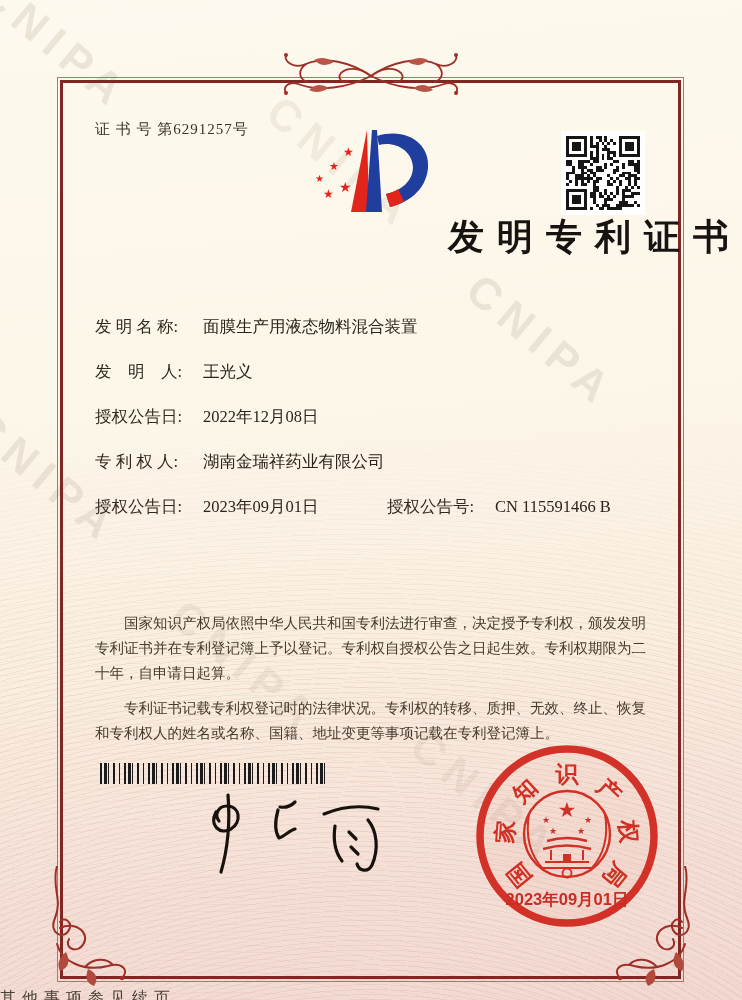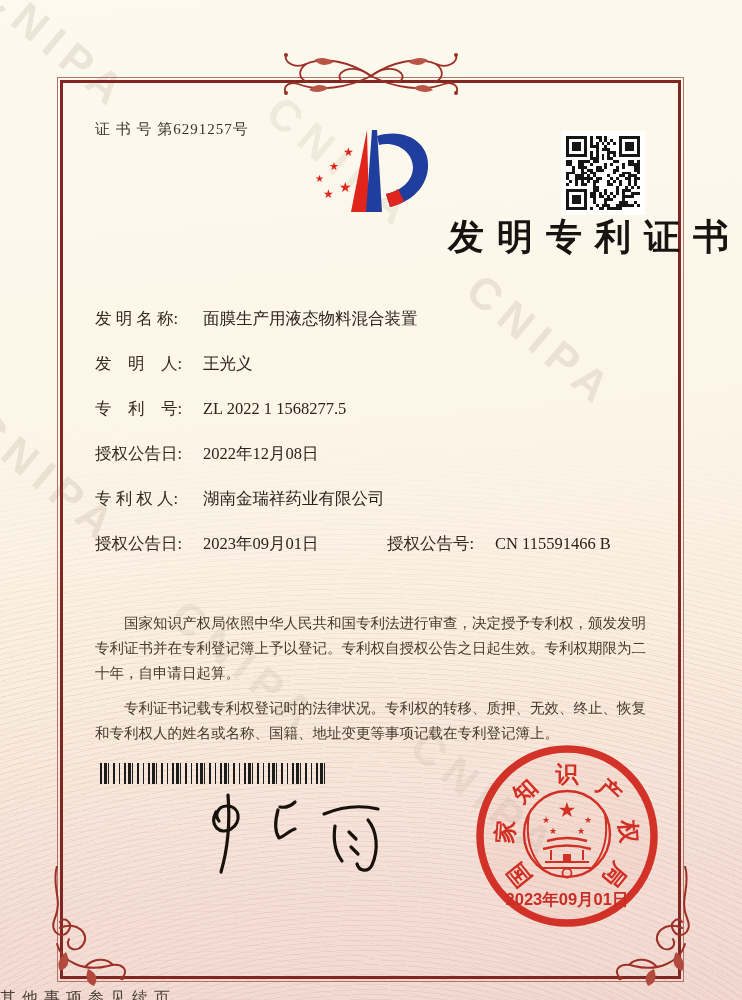--- a/index.html
+++ b/index.html
@@ -22,21 +22,21 @@
     transform:rotate(40deg);pointer-events:none;white-space:nowrap;
   }
   .frame{position:absolute;left:57px;top:77px;width:625px;height:903px;border:1px solid #b27468;}
   .frame-inner{position:absolute;left:2px;top:2px;right:2px;bottom:2px;border:3px solid #802724;}
   .cert-no{position:absolute;left:95px;top:120px;font-size:15px;letter-spacing:1px;color:#3b332b;}
   .title{
     position:absolute;left:0;right:0;top:213px;text-align:right;
     font-size:36px;font-weight:bold;letter-spacing:13px;padding-left:28px;color:#171310;
   }
   .rows{position:absolute;left:95px;top:308px;width:560px;font-size:16.5px;color:#2f2620;}
-  .row{height:24px;margin-bottom:21px;white-space:nowrap;}
+  .row{height:24px;margin-bottom:21px;white-space:nowrap;margin-top:8px;}
   .flabel{display:inline-block;width:108px;color:#33291f;}
   .fvalue{color:#2b231c;}
   .pair{display:inline-block;}
   .pair.first{width:292px;}
   .paras{position:absolute;left:95px;top:611px;width:556px;font-size:14.5px;line-height:1.72;color:#463a2d;}
   .paras p{margin:0 0 10px 0;text-indent:2em;}
   .barcode{
     position:absolute;left:100px;top:763px;width:226px;height:21px;
     background:repeating-linear-gradient(90deg,#1b1b1b 0 2px,transparent 2px 4px,#1b1b1b 4px 7px,transparent 7px 8px,#1b1b1b 8px 9px,transparent 9px 13px,#1b1b1b 13px 15px,transparent 15px 19px,#1b1b1b 19px 20px,transparent 20px 24px);
   }
@@ -351,23 +351,20 @@
   <div class="title">发明专利证书</div>
 
   <div class="rows">
     <div class="row">
       <span class="flabel">发 明 名 称:</span><span class="fvalue">面膜生产用液态物料混合装置</span>
     </div>
     <div class="row">
       <span class="flabel">发　明　人:</span><span class="fvalue">王光义</span>
     </div>
     <div class="row">
-      <span class="flabel">专　利　号:</span><span class="fvalue">ZL 2022 1 1568277.5</span>
-    </div>
-    <div class="row">
       <span class="flabel">授权公告日:</span><span class="fvalue">2022年12月08日</span>
     </div>
     <div class="row">
       <span class="flabel">专 利 权 人:</span><span class="fvalue">湖南金瑞祥药业有限公司</span>
     </div>
     <div class="row">
       <span class="pair first">
         <span class="flabel">授权公告日:</span><span class="fvalue">2023年09月01日</span>
       </span><span class="pair">
         <span class="flabel">授权公告号:</span><span class="fvalue">CN 115591466 B</span>

